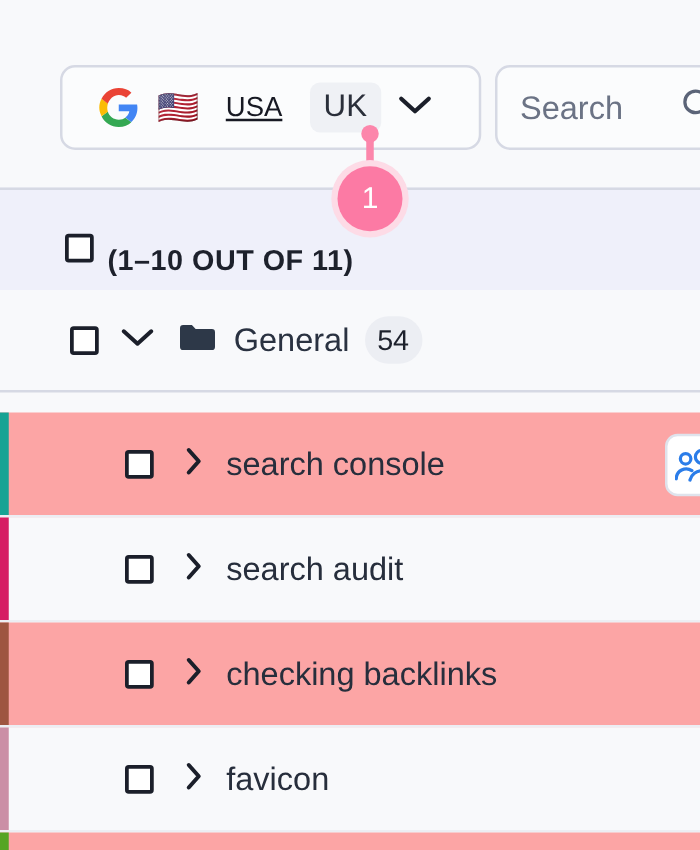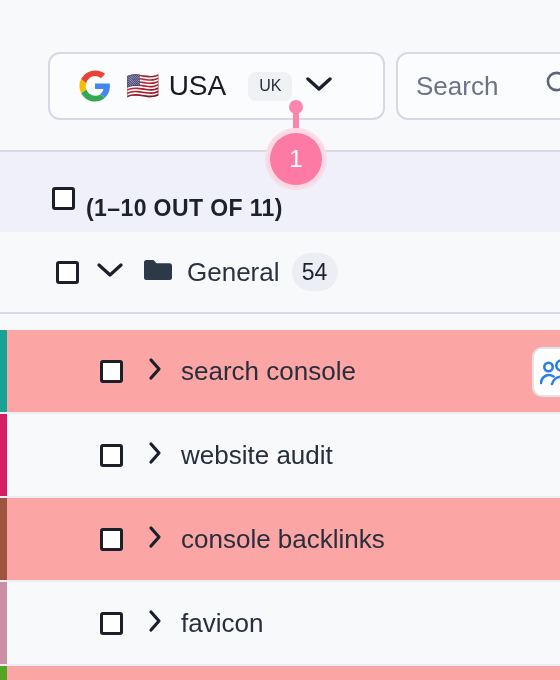--- a/index.html
+++ b/index.html
@@ -50,32 +50,33 @@
 
   .flag-emoji {
     font-size: 27px;
     line-height: 1;
     margin-left: 14px;
     flex: 0 0 auto;
     letter-spacing: 0;
   }
 
   .country-name {
-    font-size: 28px;
+    font-size: 22px;
     color: #171923;
-    margin-left: 9px;
-    white-space: nowrap;
+    margin-left: 21px;
+    white-space: nowrap;
+    text-decoration: underline;
   }
 
   .lang-chip {
     margin-left: 22px;
     background: #eff1f5;
     border-radius: 8px;
     padding: 5px 11px 6px;
-    font-size: 16px;
+    font-size: 25px;
     color: #2a2f3a;
     white-space: nowrap;
     position: relative;
   }
 
   .lang-caret {
     margin-left: 14px;
     flex: 0 0 auto;
     display: block;
   }
@@ -373,32 +374,32 @@
   </div>
 
   <div class="kw-row even">
     <span class="kw-accent" style="background:#d61e63"></span>
     <span class="cbox kw-check"></span>
     <span class="kw-caret">
       <svg width="14" height="24" viewBox="0 0 14 24">
         <path d="M3 3 L11 12 L3 21" fill="none" stroke="#1b1f2a" stroke-width="3.2" stroke-linecap="round" stroke-linejoin="round"></path>
       </svg>
     </span>
-    <span class="kw-label">website audit</span>
+    <span class="kw-label">search audit</span>
   </div>
 
   <div class="kw-row odd">
     <span class="kw-accent" style="background:#9e5540"></span>
     <span class="cbox kw-check"></span>
     <span class="kw-caret">
       <svg width="14" height="24" viewBox="0 0 14 24">
         <path d="M3 3 L11 12 L3 21" fill="none" stroke="#1b1f2a" stroke-width="3.2" stroke-linecap="round" stroke-linejoin="round"></path>
       </svg>
     </span>
-    <span class="kw-label">console backlinks</span>
+    <span class="kw-label">checking backlinks</span>
   </div>
 
   <div class="kw-row even">
     <span class="kw-accent" style="background:#cb8fa6"></span>
     <span class="cbox kw-check"></span>
     <span class="kw-caret">
       <svg width="14" height="24" viewBox="0 0 14 24">
         <path d="M3 3 L11 12 L3 21" fill="none" stroke="#1b1f2a" stroke-width="3.2" stroke-linecap="round" stroke-linejoin="round"></path>
       </svg>
     </span>

